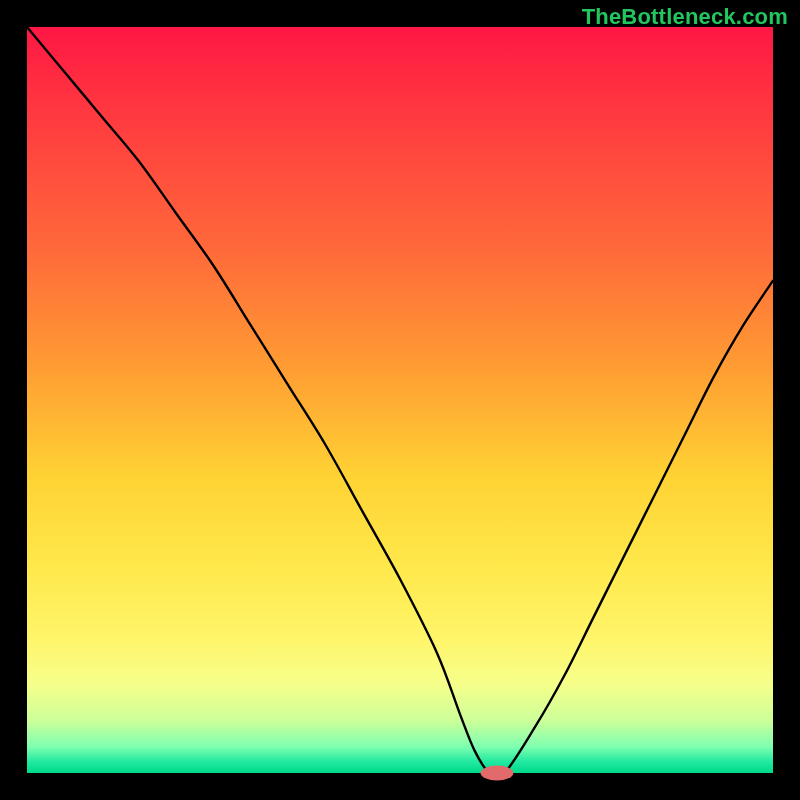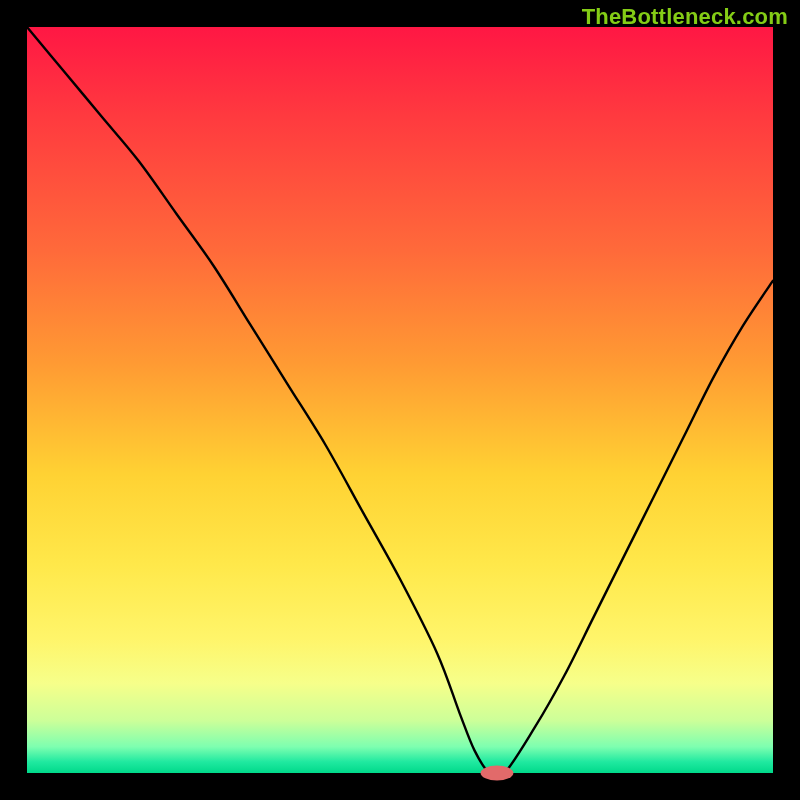--- a/index.html
+++ b/index.html
@@ -13,21 +13,21 @@
   .frame {
     position: relative;
     width: 800px;
     height: 800px;
     background: #000;
   }
   .watermark {
     position: absolute;
     top: 4px;
     right: 12px;
-    color: #84cc16;
+    color: #22c55e;
     font-family: Arial, Helvetica, sans-serif;
     font-size: 22px;
     font-weight: 600;
     letter-spacing: 0.2px;
     z-index: 10;
   }
   svg.plot {
     position: absolute;
     left: 0;
     top: 0;

